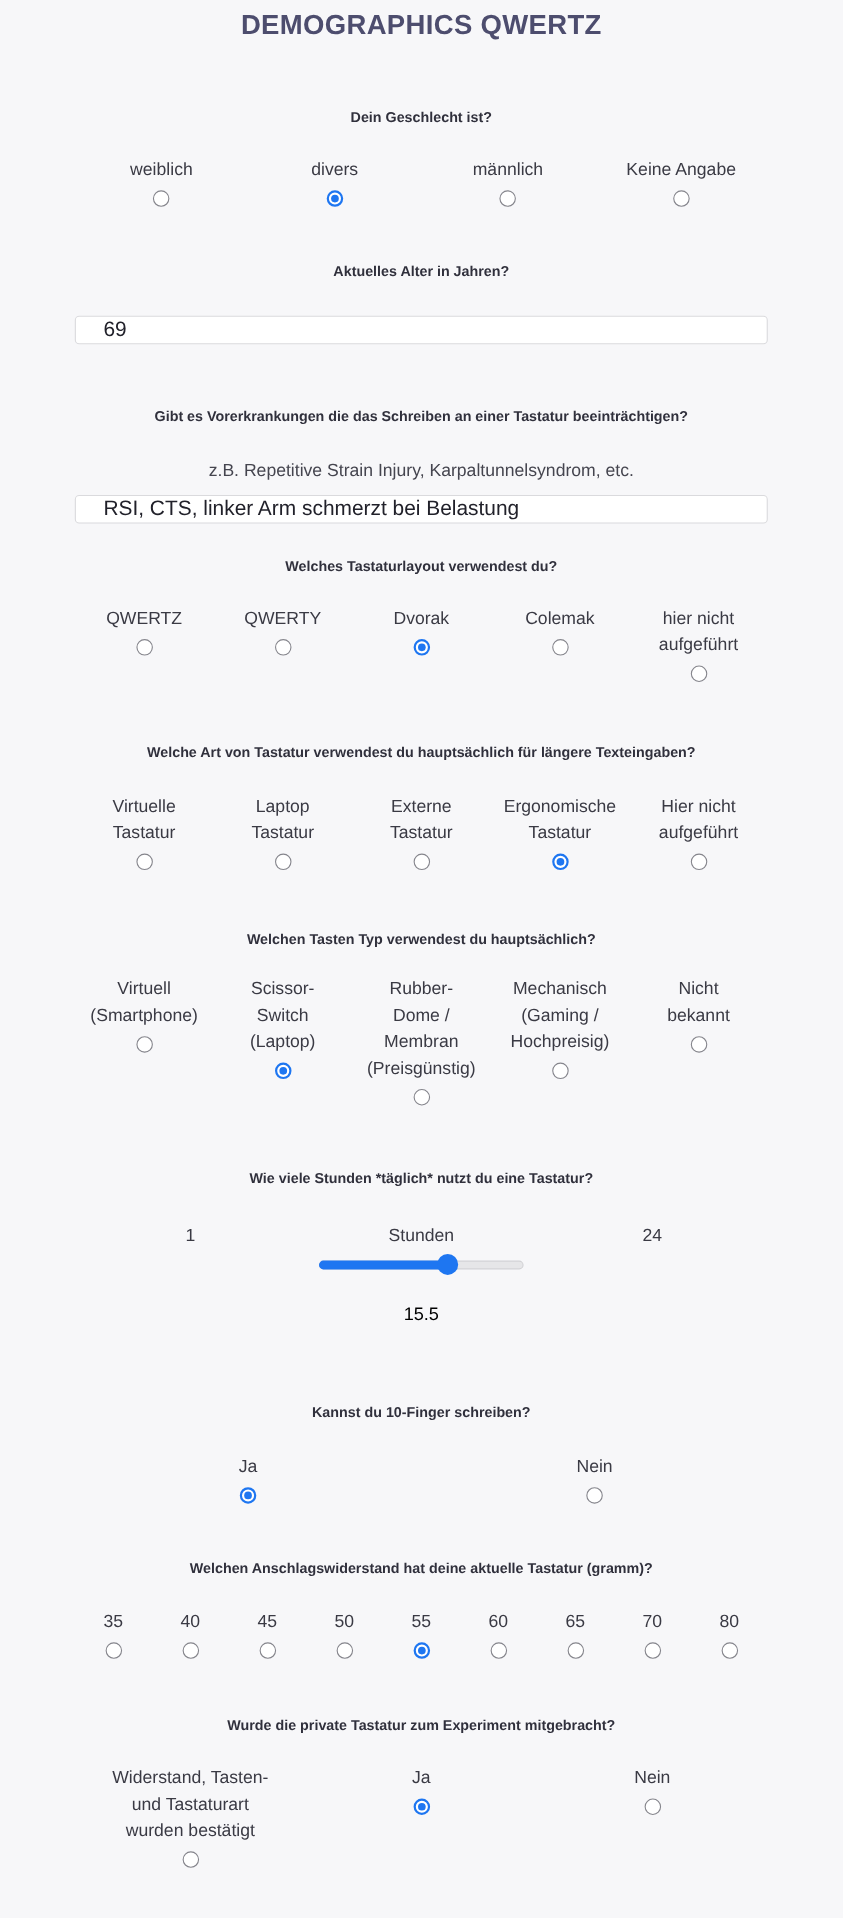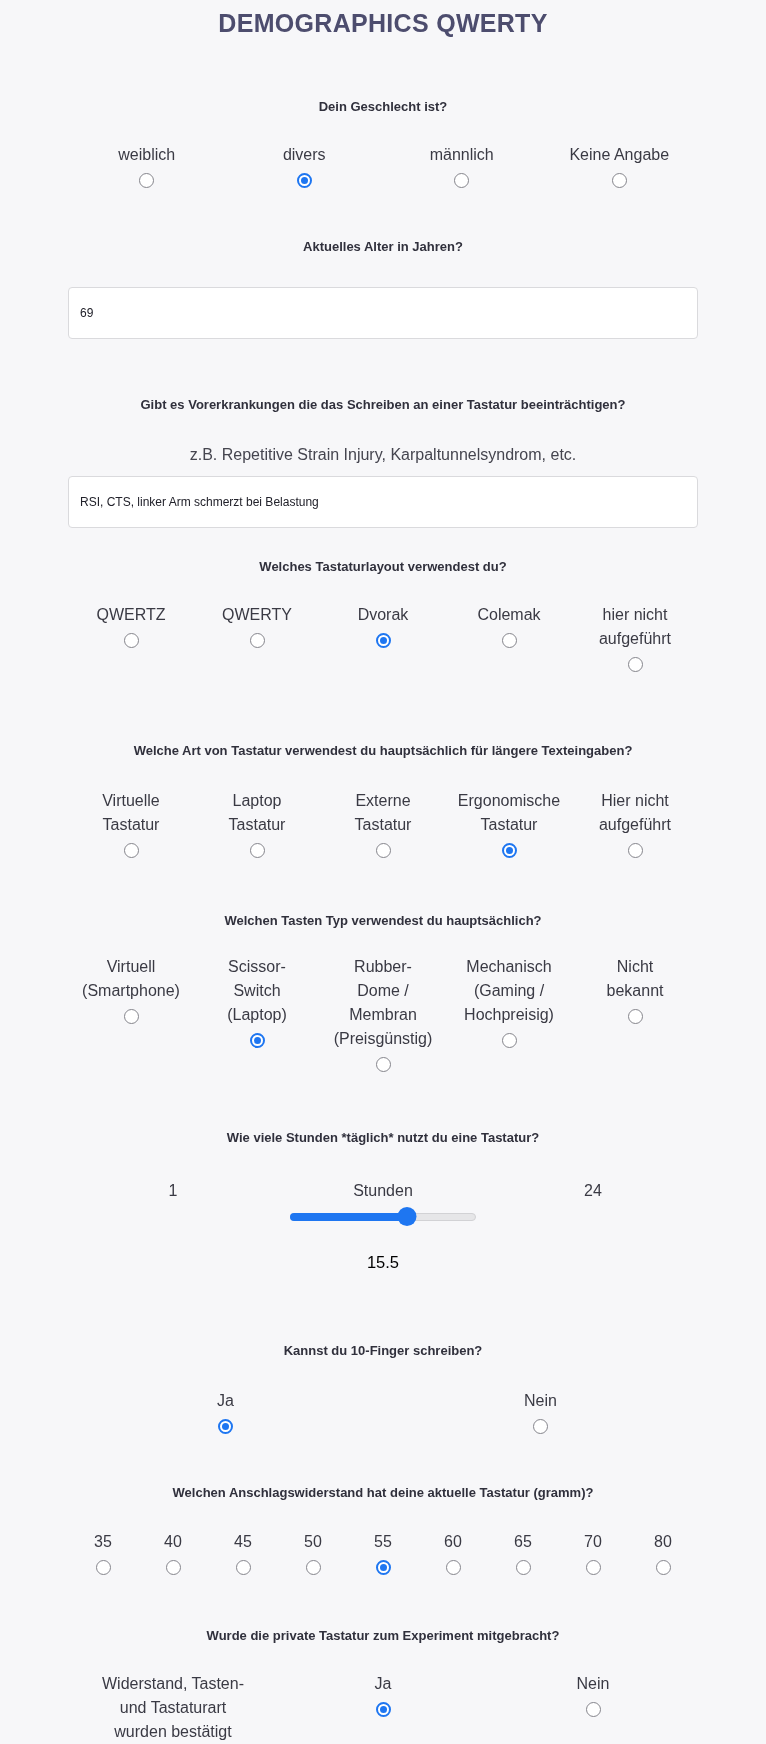--- a/index.html
+++ b/index.html
@@ -65,27 +65,27 @@
   .radio.checked::after {
     content: "";
     position: absolute;
     top: 2px; left: 2px; right: 2px; bottom: 2px;
     border-radius: 50%;
     background: #1e76f1;
   }
   .text-input {
     display: block;
     width: 100%;
-    height: 52px;
+    height: 26px;
     border: 1px solid #dadadd;
     border-radius: 4px;
     background: #ffffff;
-    padding: 0 11px;
+    padding: 0 25px;
     font-family: "Liberation Sans", "DejaVu Sans", sans-serif;
-    font-size: 12px;
+    font-size: 19px;
     color: #21212a;
     outline: none;
   }
   .slider-row { display: flex; align-items: flex-start; }
   .slider-col { flex: 1 1 0; display: flex; flex-direction: column; align-items: center; }
   .slider-endlabel, .slider-midlabel {
     font-size: 16px; line-height: 24px; color: #3a3a44; text-align: center;
   }
   .slider-wrap {
     position: relative;
@@ -126,38 +126,38 @@
   
   .mt-q1h  { margin-top: 56px; }
   .mt-q1r  { margin-top: 25px; }
   .mt-q2h  { margin-top: 48px; }
   .mt-in1  { margin-top: 29px; }
   .mt-q3h  { margin-top: 55px; }
   .mt-hint { margin-top: 28px; }
   .mt-in2  { margin-top: 10px; }
   .mt-q4h  { margin-top: 28px; }
   .mt-q4r  { margin-top: 25px; }
-  .mt-q5h  { margin-top: 68px; }
+  .mt-q5h  { margin-top: 53px; }
   .mt-q5r  { margin-top: 27px; }
   .mt-q6h  { margin-top: 52px; }
   .mt-q6r  { margin-top: 23px; }
   .mt-q7h  { margin-top: 55px; }
   .mt-sld  { margin-top: 30px; }
   .mt-val  { margin-top: 24px; }
   .mt-q8h  { margin-top: 66px; }
   .mt-q8r  { margin-top: 27px; }
   .mt-q9h  { margin-top: 48px; }
   .mt-q9r  { margin-top: 26px; }
   .mt-q10h { margin-top: 50px; }
   .mt-q10r { margin-top: 25px; }
 </style>
 </head>
 <body>
 
-<div class="page-title">DEMOGRAPHICS QWERTY</div>
+<div class="page-title">DEMOGRAPHICS QWERTZ</div>
 
 <div class="container">
 
   <div class="q-heading mt-q1h">Dein Geschlecht ist?</div>
   <div class="options-row mt-q1r">
     <div class="option">
       <div class="option-label">weiblich</div>
       <div class="radio"></div>
     </div>
     <div class="option">

